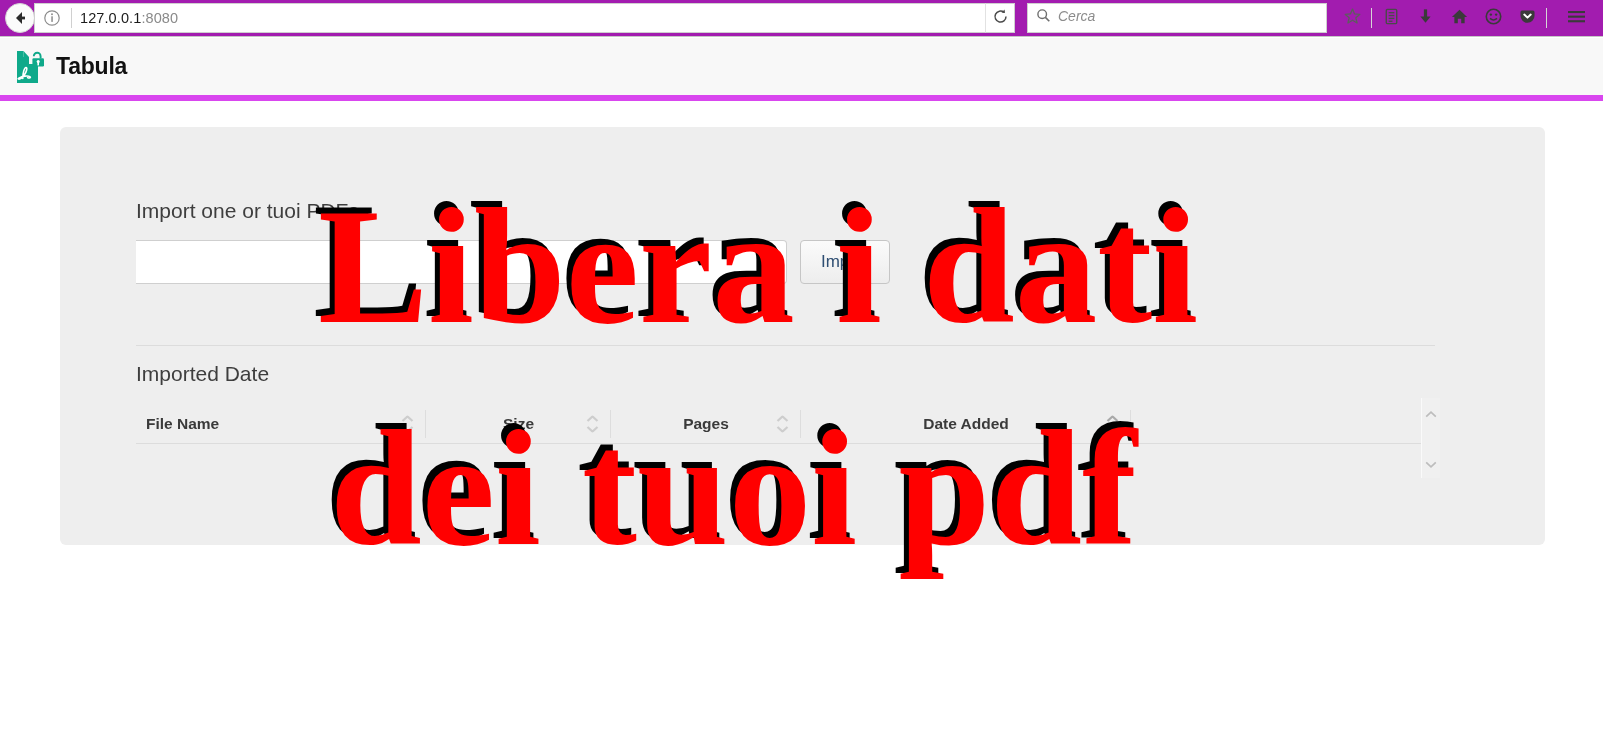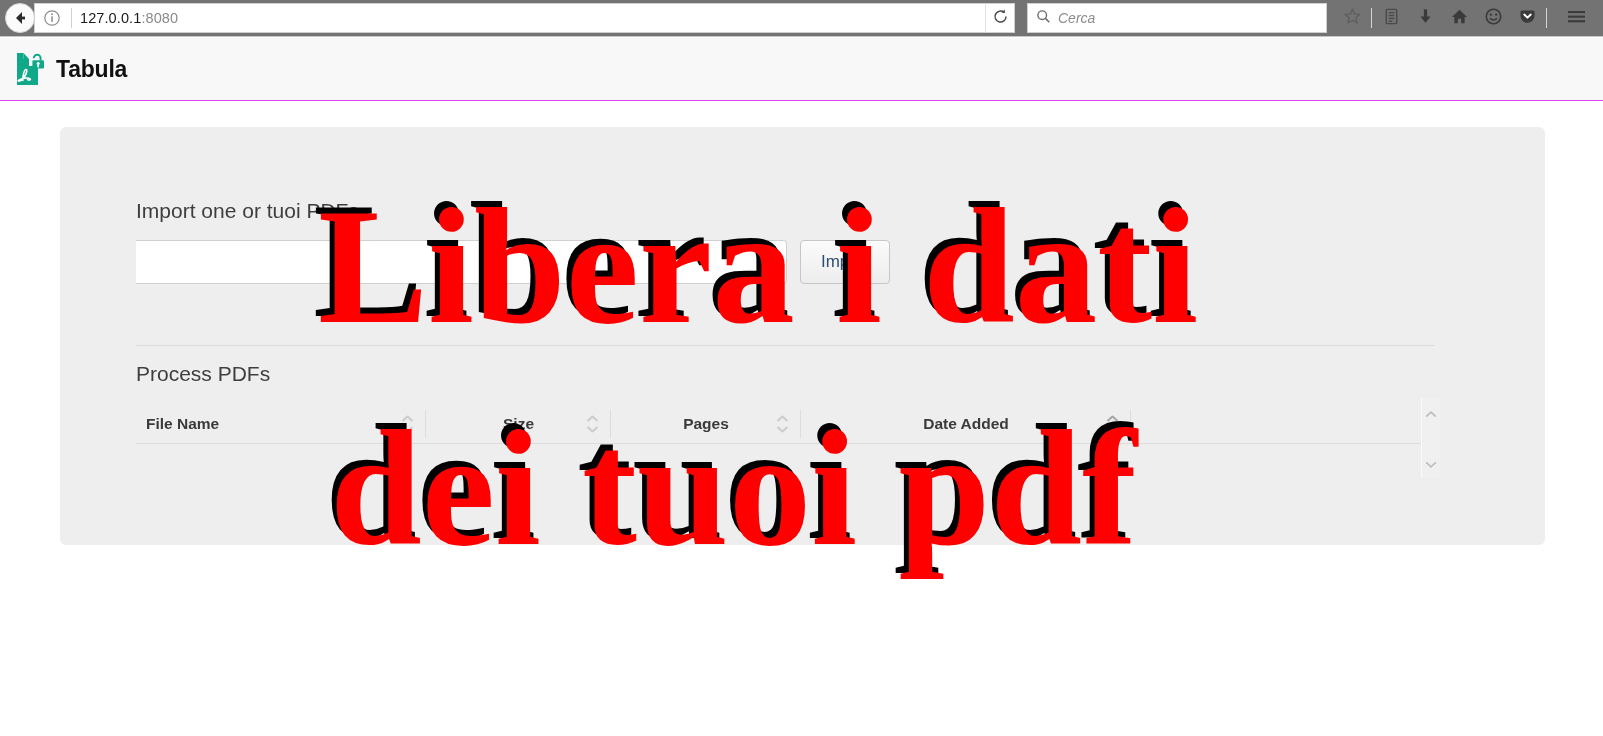--- a/index.html
+++ b/index.html
@@ -7,21 +7,21 @@
     width: 1603px; height: 736px;
     background: #ffffff;
     font-family: "Liberation Sans", sans-serif;
     overflow: hidden;
   }
 
   
   .browser-toolbar {
     position: absolute; left: 0; top: 0;
     width: 1603px; height: 37px;
-    background: #737373;
+    background: #a21caf;
     border-bottom: 1px solid #c6c6c6;
     display: flex; align-items: center;
   }
   .nav-back {
     width: 30px; height: 30px; margin-left: 5px;
     border-radius: 50%; border: 1px solid #d4d4d4;
     background: #fbfbfb;
     display: flex; align-items: center; justify-content: center;
     flex: 0 0 auto;
   }
@@ -50,21 +50,21 @@
   }
   .reload-btn {
     width: 30px; height: 30px; flex: 0 0 auto;
     border: 1px solid #cfcfcf; border-left: 1px solid #e2e2e2;
     background: #ffffff;
     display: flex; align-items: center; justify-content: center;
   }
   .searchbar {
     flex: 0 0 300px; height: 30px; margin-left: 12px;
     border: 1px solid #cfcfcf; background: #ffffff;
-    display: flex; align-items: center; padding: 10px 8px;
+    display: flex; padding: 4px 8px;
   }
   .search-ph {
     font-style: italic; font-size: 14px; color: #8c8c8c;
     margin-left: 7px;
   }
   .toolbar-icons {
     display: flex; align-items: center; gap: 0px;
     margin-left: 8px; flex: 0 0 auto;
   }
   .tb-icon {
@@ -72,21 +72,21 @@
     display: flex; align-items: center; justify-content: center;
   }
   .tb-sep { width:1px; height:20px; background:#d5d5d5; margin:0 2px; }
   .tb-menu { margin-left: 10px; margin-right: 10px; }
 
   
   .site-nav {
     position: absolute; left: 0; top: 38px;
     width: 1603px; height: 63px;
     background: #f8f8f8;
-    border-bottom: 1px solid #d946ef;
+    border-bottom: 6px solid #d946ef;
     display: flex; align-items: center;
   }
   .brand {
     display: flex; align-items: center;
     margin-left: 16px;
   }
   .brand-logo { width: 30px; height: 34px; display:block; }
   .brand-name {
     font-size: 23px; font-weight: bold; color: #111;
     margin-left: 10px; letter-spacing: -0.2px;
@@ -343,21 +343,21 @@
 
 <div class="section-title">Import one or tuoi PDFs</div>
 
 <div class="file-row">
   <div class="file-field" placeholder=""></div>
   <div class="import-btn">Import</div>
 </div>
 
 <div class="divider"></div>
 
-<div class="table-title">Process PDFs</div>
+<div class="table-title">Imported Date</div>
 
 <div class="table-head">
 
   <div class="th col-file sortable">
     <span>File Name</span>
     <span class="caret-box">
       <svg width="13" height="7" viewBox="0 0 13 7">
           <path d="M1.5 5.5 L6.5 1 L11.5 5.5" fill="none" stroke="#cdcdcd" stroke-width="2.2"></path>
         </svg>
       <svg width="13" height="7" viewBox="0 0 13 7">

